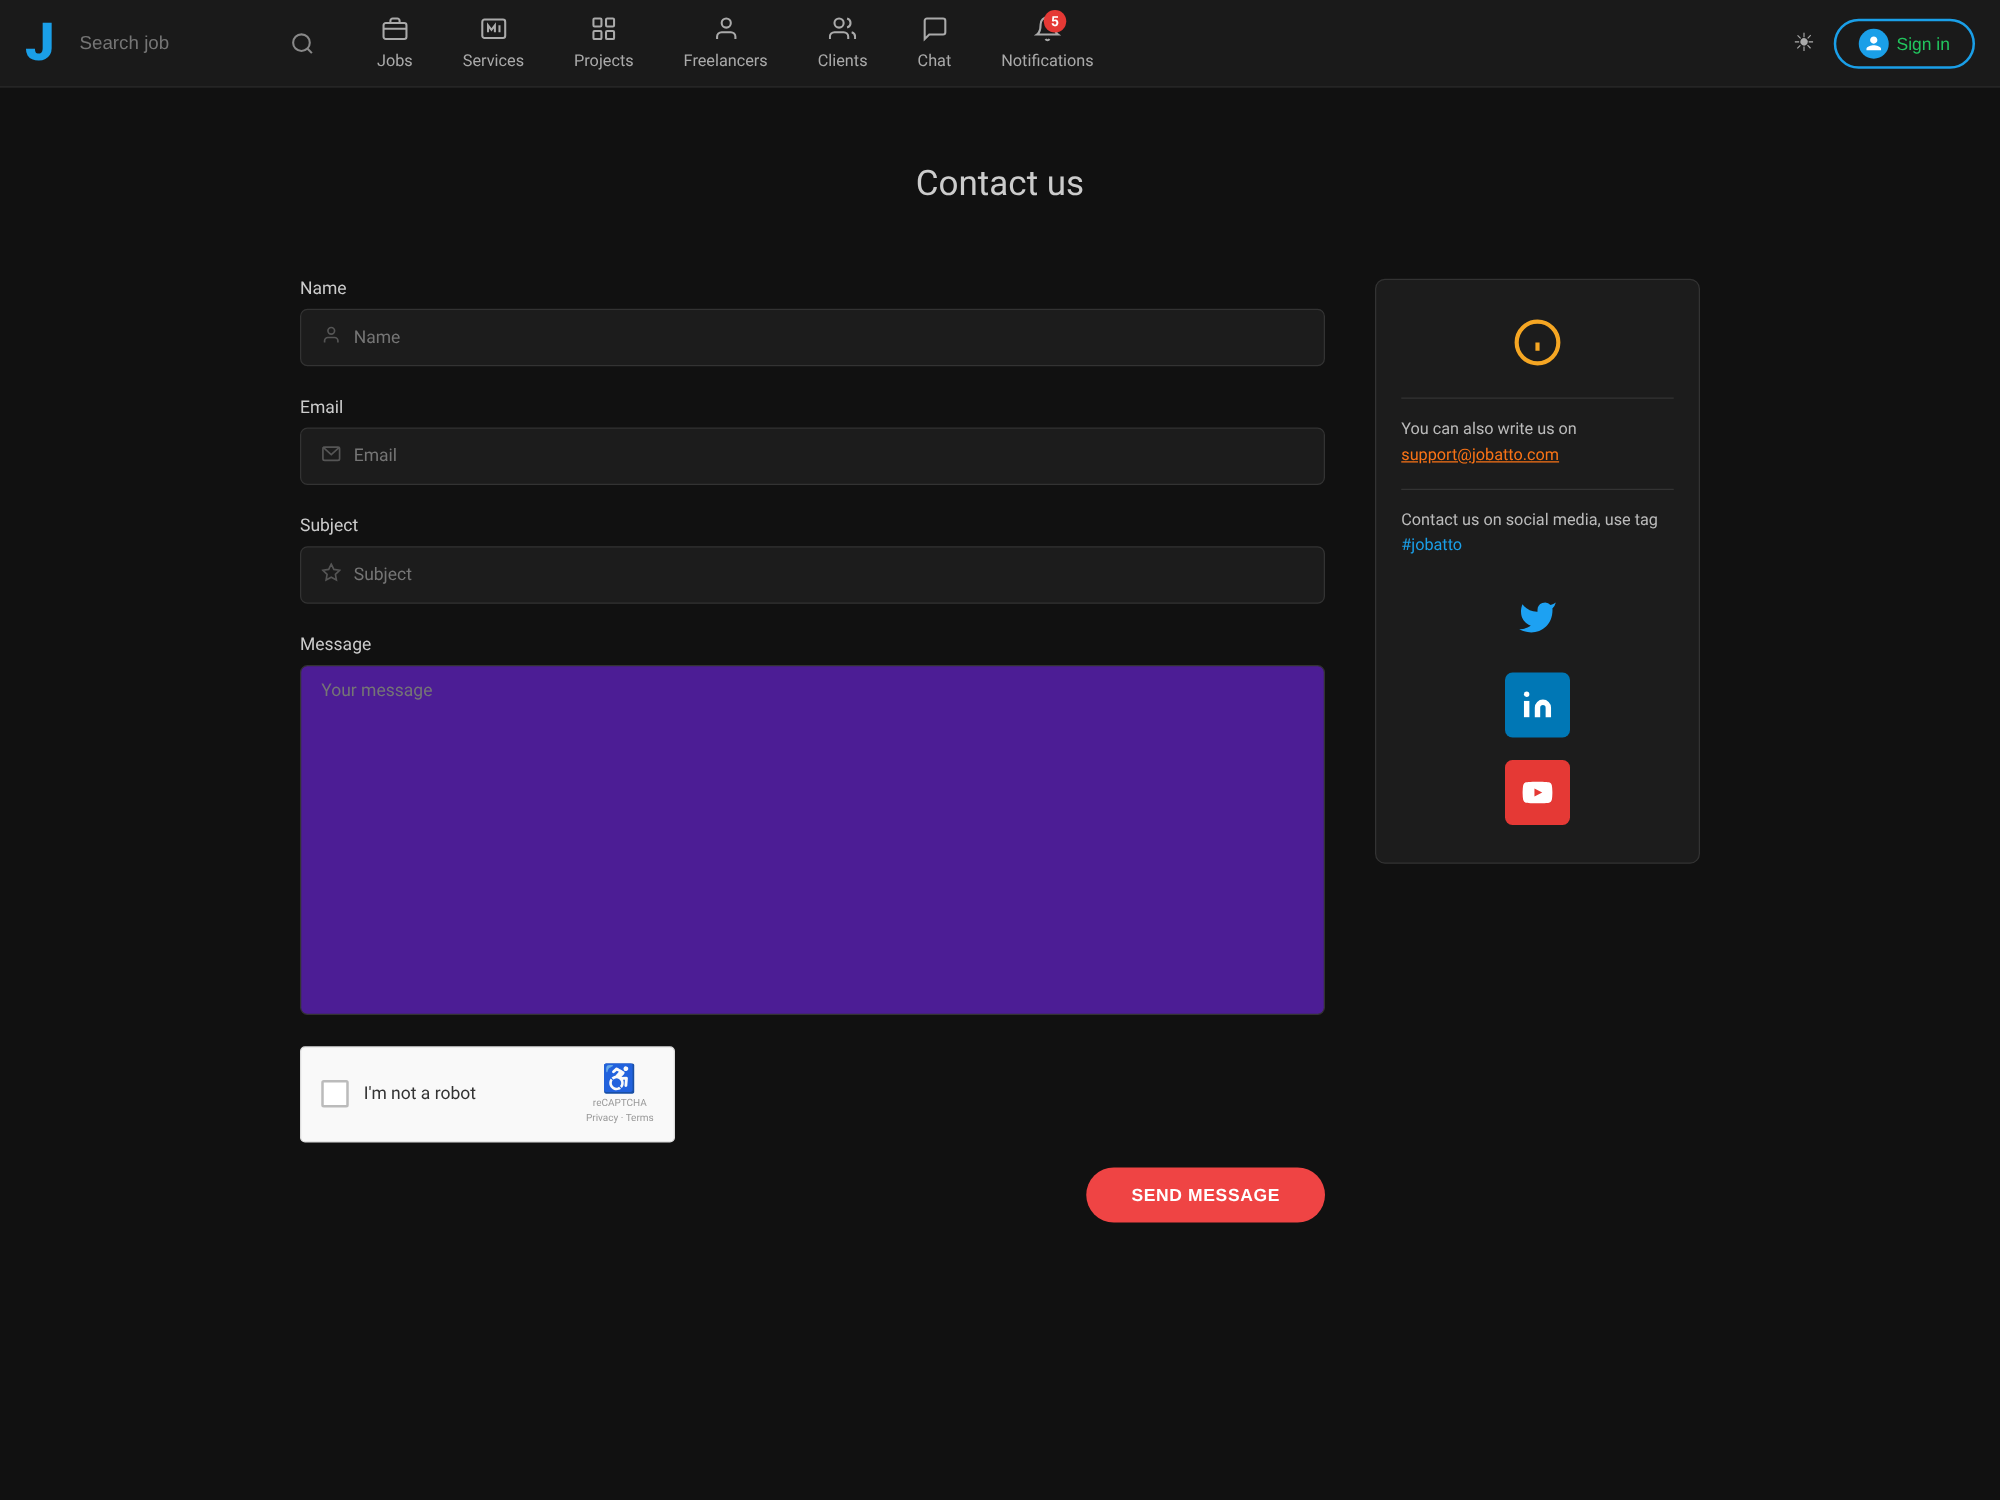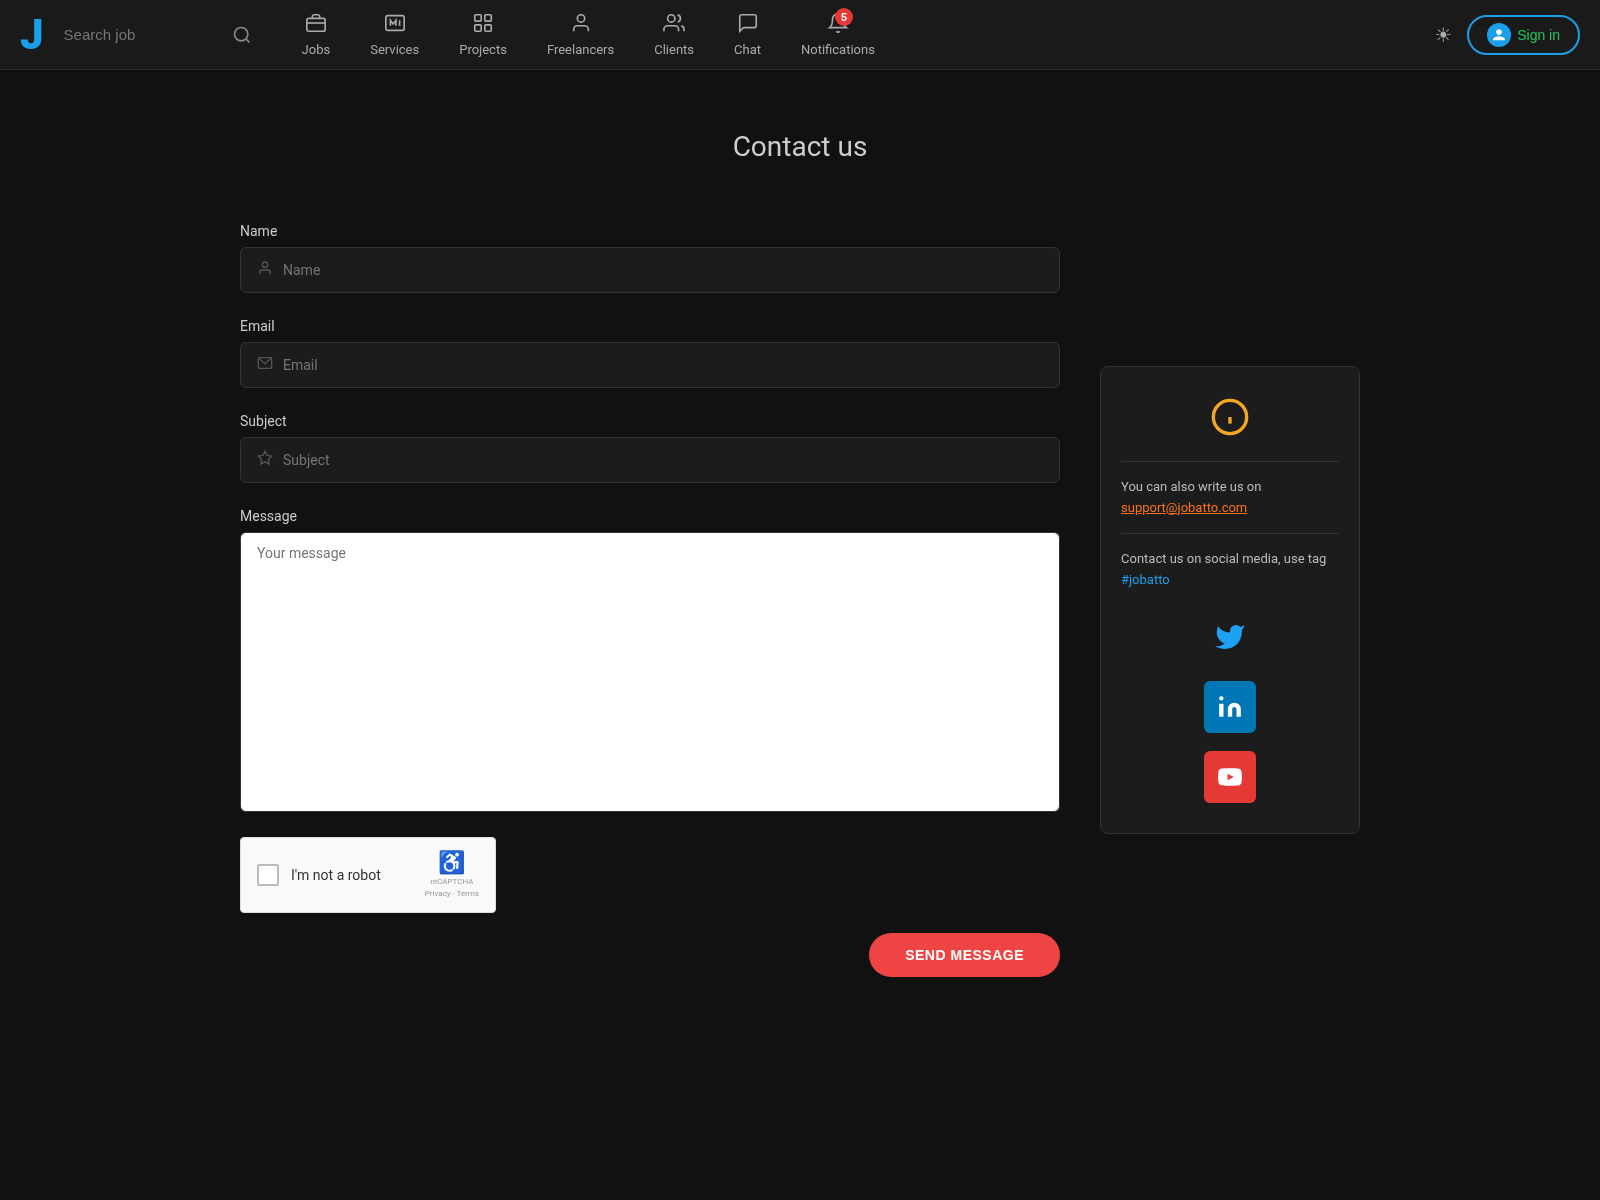--- a/index.html
+++ b/index.html
@@ -142,21 +142,21 @@
       text-align: center;
       font-size: 28px;
       color: #cccccc;
       margin-bottom: 60px;
       font-weight: 400;
     }
 
     .content-layout {
       display: flex;
       gap: 40px;
-      align-items: center;
+      align-items: flex-start;
     }
 
     
     .contact-form {
       flex: 1;
     }
     .form-group {
       margin-bottom: 25px;
     }
     .form-label {
@@ -187,21 +187,21 @@
       font-size: 14px;
       width: 100%;
       font-family: inherit;
     }
     .input-icon {
       color: #555;
       font-size: 16px;
       flex-shrink: 0;
     }
     .message-area {
-      background: #ffffff;
+      background: #4c1d95;
       border: 1px solid #333;
       border-radius: 6px;
       padding: 12px 16px;
       width: 100%;
     }
     .message-area textarea {
       background: transparent;
       border: none;
       outline: none;
       color: #888;
@@ -210,21 +210,21 @@
       height: 250px;
       resize: none;
       font-family: inherit;
     }
 
     
     .captcha-box {
       background: #f9f9f9;
       border: 1px solid #ddd;
       border-radius: 4px;
-      width: 256px;
+      width: 300px;
       padding: 12px 16px;
       display: flex;
       align-items: center;
       gap: 12px;
       margin-top: 10px;
     }
     .captcha-checkbox {
       width: 22px;
       height: 22px;
       border: 2px solid #bbb;

